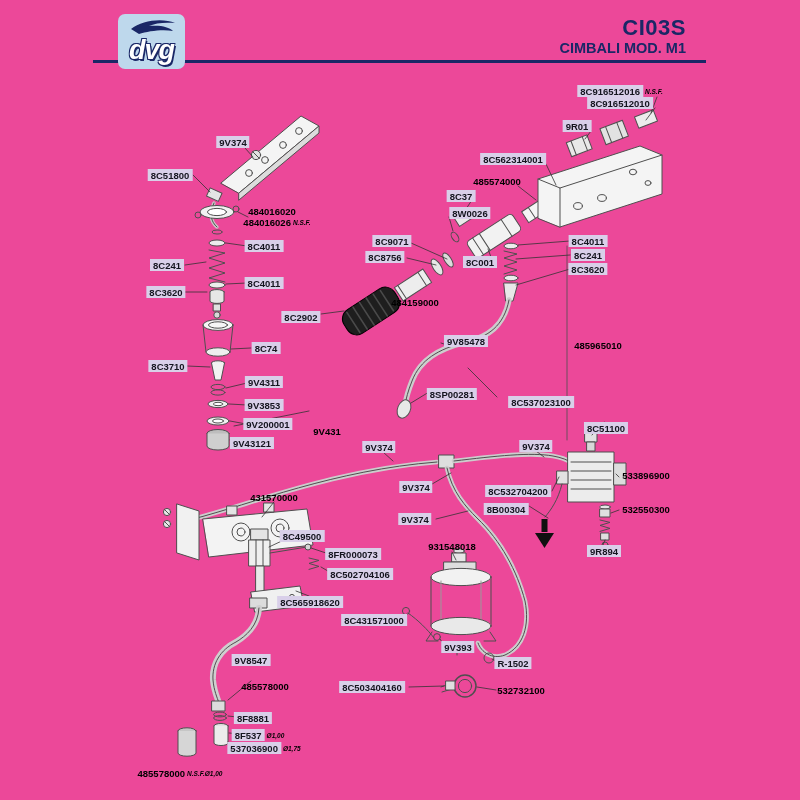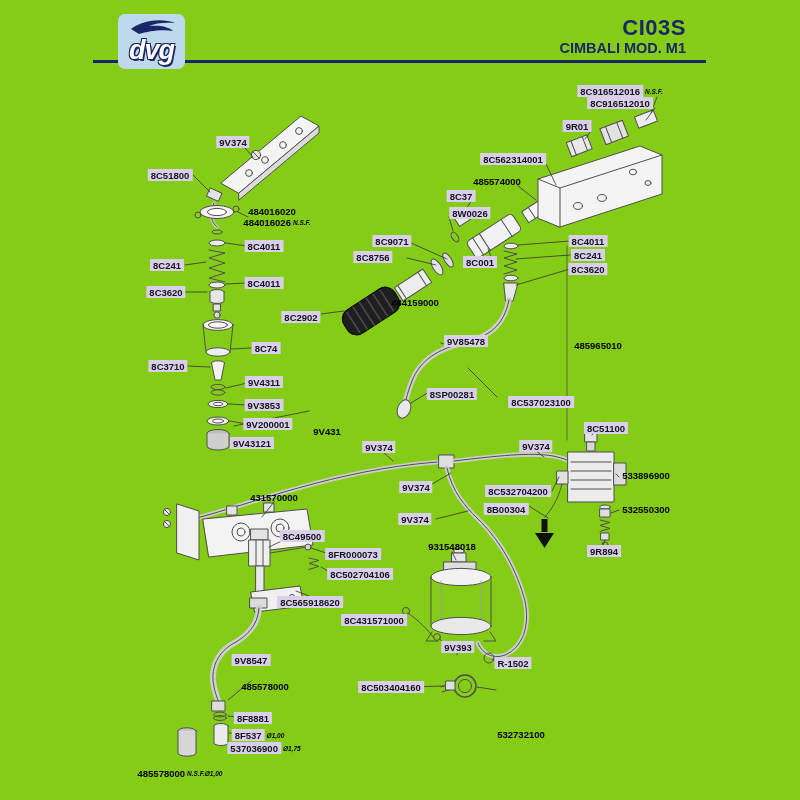--- a/index.html
+++ b/index.html
@@ -1,17 +1,17 @@
 <!DOCTYPE html>
 <html style="--navy: #1a2766; --label-bg: #d9cfe9;"><head>
 <meta charset="utf-8">
 <style>
   *{margin:0;padding:0;box-sizing:border-box}
   html,body{background:#fff}
-  .page{position:relative;width:800px;height:800px;background:#84cc16;overflow:hidden;
+  .page{position:relative;width:800px;height:800px;background:#ec4899;overflow:hidden;
         font-family:"Liberation Sans",sans-serif}
   
   .logo{position:absolute;left:118px;top:14px;width:67px;height:55px;
         background:#bed8ec;border-radius:7px;z-index:4}
   .logo svg{position:absolute;left:0;top:0}
   .logo-text{position:absolute;left:0;right:0;top:21px;text-align:center;
         font-style:italic;font-weight:bold;font-size:27px;color:#fff;letter-spacing:-1px;
         text-shadow:1.5px 1.5px 0 var(--navy,#1a2766),-1px -1px 0 var(--navy,#1a2766),
                     1px -1px 0 var(--navy,#1a2766),-1px 1px 0 var(--navy,#1a2766)}
   .model{position:absolute;right:114px;top:15px;font-size:22px;font-weight:bold;
@@ -318,21 +318,21 @@
       <div class="plabel hl" style="left: 268px; top: 424px;"><span class="txt">9V200001</span></div>
       <div class="plabel hl" style="left: 252px; top: 443px;"><span class="txt">9V43121</span></div>
       <div class="plabel hl" style="left: 620px; top: 91px;"><span class="txt">8C916512016</span><span class="sub">N.S.F.</span></div>
       <div class="plabel hl" style="left: 620px; top: 103px; text-align: center;"><span class="txt">8C916512010</span></div>
       <div class="plabel hl" style="left: 577px; top: 126px;"><span class="txt">9R01</span></div>
       <div class="plabel hl" style="left: 513px; top: 159px;"><span class="txt">8C562314001</span></div>
       <div class="plabel bk" style="left: 497px; top: 181px;"><span class="txt">485574000</span></div>
       <div class="plabel hl" style="left: 461px; top: 196px;"><span class="txt">8C37</span></div>
       <div class="plabel hl" style="left: 434px; top: 213px; margin-left: 36px;"><span class="txt">8W0026</span></div>
       <div class="plabel hl" style="left: 392px; top: 241px;"><span class="txt">8C9071</span></div>
-      <div class="plabel hl" style="left: 373px; top: 257px;"><span class="txt">8C8756</span></div>
+      <div class="plabel hl" style="left: 385px; top: 257px;"><span class="txt">8C8756</span></div>
       <div class="plabel hl" style="left: 480px; top: 262px;"><span class="txt">8C001</span></div>
       <div class="plabel hl" style="left: 588px; top: 241px;"><span class="txt">8C4011</span></div>
       <div class="plabel hl" style="left: 588px; top: 255px;"><span class="txt">8C241</span></div>
       <div class="plabel hl" style="left: 588px; top: 269px;"><span class="txt">8C3620</span></div>
       <div class="plabel bk" style="left: 415px; top: 302px;"><span class="txt">484159000</span></div>
       <div class="plabel hl" style="left: 466px; top: 341px;"><span class="txt">9V85478</span></div>
       <div class="plabel bk" style="left: 598px; top: 345px;"><span class="txt">485965010</span></div>
       <div class="plabel hl" style="left: 452px; top: 394px;"><span class="txt">8SP00281</span></div>
       <div class="plabel hl" style="left: 531px; top: 402px; padding-left: 20px;"><span class="txt">8C537023100</span></div>
       <div class="plabel hl" style="left: 606px; top: 428px;"><span class="txt">8C51100</span></div>
@@ -349,21 +349,21 @@
       <div class="plabel hl" style="left: 302px; top: 536px; border-radius: 6px;"><span class="txt">8C49500</span></div>
       <div class="plabel hl" style="left: 353px; top: 554px;"><span class="txt">8FR000073</span></div>
       <div class="plabel hl" style="left: 360px; top: 574px;"><span class="txt">8C502704106</span></div>
       <div class="plabel hl" style="left: 310px; top: 602px;"><span class="txt">8C565918620</span></div>
       <div class="plabel bk" style="left: 452px; top: 546px;"><span class="txt">931548018</span></div>
       <div class="plabel hl" style="left: 374px; top: 620px;"><span class="txt">8C431571000</span></div>
       <div class="plabel hl" style="left: 458px; top: 647px;"><span class="txt">9V393</span></div>
       <div class="plabel hl" style="left: 513px; top: 663px;"><span class="txt">R-1502</span></div>
       <div class="plabel hl" style="left: 242px; top: 660px; padding-left: 18px;"><span class="txt">9V8547</span></div>
       <div class="plabel bk" style="left: 265px; top: 686px;"><span class="txt">485578000</span></div>
-      <div class="plabel hl" style="left: 391px; top: 687px;"><span class="txt">8C503404160</span></div>
-      <div class="plabel bk" style="left: 521px; top: 690px; margin-top: 44px;"><span class="txt">532732100</span></div>
+      <div class="plabel hl" style="left: 372px; top: 687px;"><span class="txt">8C503404160</span></div>
+      <div class="plabel bk" style="left: 521px; top: 690px;"><span class="txt">532732100</span></div>
       <div class="plabel hl" style="left: 253px; top: 718px;"><span class="txt">8F8881</span></div>
       <div class="plabel hl" style="left: 258px; top: 735px;"><span class="txt">8F537</span><span class="sub">Ø1,00</span></div>
       <div class="plabel hl" style="left: 264px; top: 748px;"><span class="txt">537036900</span><span class="sub">Ø1,75</span></div>
       <div class="plabel bk" style="left: 180px; top: 773px;"><span class="txt">485578000</span><span class="sub">N.S.F.Ø1,00</span></div>
     </div>
 
 </div>
 
 </body></html>

